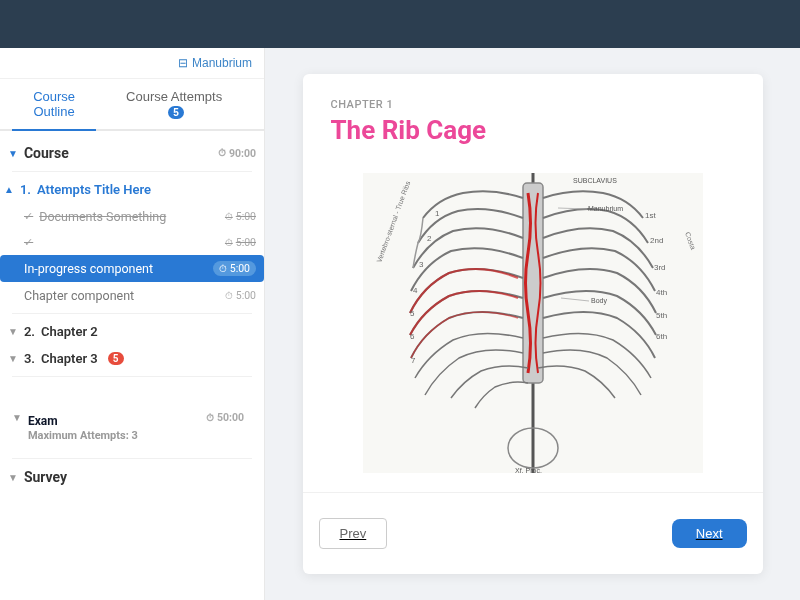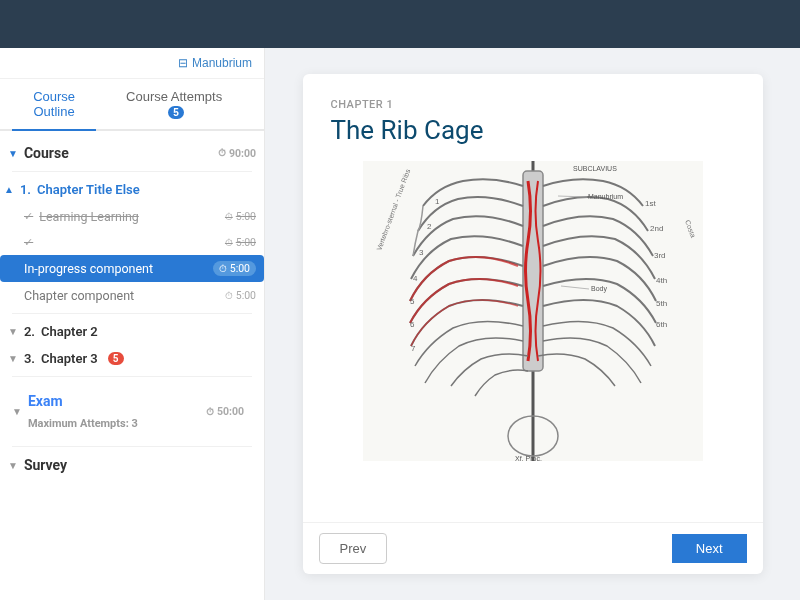--- a/index.html
+++ b/index.html
@@ -191,28 +191,29 @@
       padding: 1px 5px;
       margin-left: 4px;
     }
 
     .exam-section {
       padding: 6px 12px;
     }
 
     .exam-title {
       font-weight: 700;
-      font-size: 14px;
-      color: #3b82f6;
+      font-size: 12px;
+      color: #0f172a;
+      margin-top: 21px;
     }
 
     .exam-subtitle {
       font-size: 11px;
       color: #999;
-      margin-top: 8px;
+      margin-top: 1px;
     }
 
     
     .content-area {
       flex: 1;
       display: flex;
       align-items: center;
       justify-content: center;
       padding: 20px;
       overflow: hidden;
@@ -241,63 +242,64 @@
       font-size: 11px;
       color: #999;
       font-weight: 500;
       letter-spacing: 0.5px;
       text-transform: uppercase;
       margin-bottom: 4px;
     }
 
     .chapter-main-title {
       font-size: 26px;
-      font-weight: 400;
-      color: #0c4a6e;
-      margin-bottom: 16px;
+      font-weight: 700;
+      color: #ec4899;
+      margin-bottom: 28px;
     }
 
     .rib-cage-image {
       width: 100%;
       max-height: 300px;
       display: flex;
       align-items: center;
       justify-content: center;
       overflow: hidden;
     }
 
     .rib-cage-svg {
       width: 100%;
       max-width: 340px;
     }
 
     .content-footer {
       display: flex;
       justify-content: space-between;
       align-items: center;
-      padding: 10px 16px;
+      padding: 25px 16px;
       border-top: 1px solid #f0f0f0;
+      text-decoration: underline;
     }
 
     .btn-prev {
       background: #fff;
       border: 1px solid #ccc;
       color: #666;
       padding: 7px 20px;
       border-radius: 4px;
       font-size: 13px;
       cursor: pointer;
     }
 
     .btn-next {
       background: #2979d4;
       border: none;
       color: #fff;
       padding: 7px 24px;
-      border-radius: 0;
+      border-radius: 8px;
       font-size: 13px;
       cursor: pointer;
       font-weight: 500;
       text-align: right;
     }
 
     .clock-icon {
       font-size: 10px;
     }
   </style>
@@ -338,26 +340,26 @@
             <span class="clock-icon">⏱</span>
             <span>90:00</span>
           </span>
         </div>
 
         <div class="divider"></div>
 
         <div class="nav-item nav-item-chapter">
           <span class="arrow-icon">▲</span>
           <span>1.</span>
-          <span>Chapter Title Else</span>
+          <span>Attempts Title Here</span>
         </div>
 
         <div class="nav-item nav-item-lesson completed">
           <span class="check-icon completed">✓</span>
-          <span>Learning Learning</span>
+          <span>Documents Something</span>
           <span class="time-badge">
             <span class="clock-icon">⏱</span>
             <span>5:00</span>
           </span>
         </div>
 
         <div class="nav-item nav-item-lesson completed">
           <span class="check-icon completed">✓</span>
           <span class="time-badge">
             <span class="clock-icon">⏱</span>

